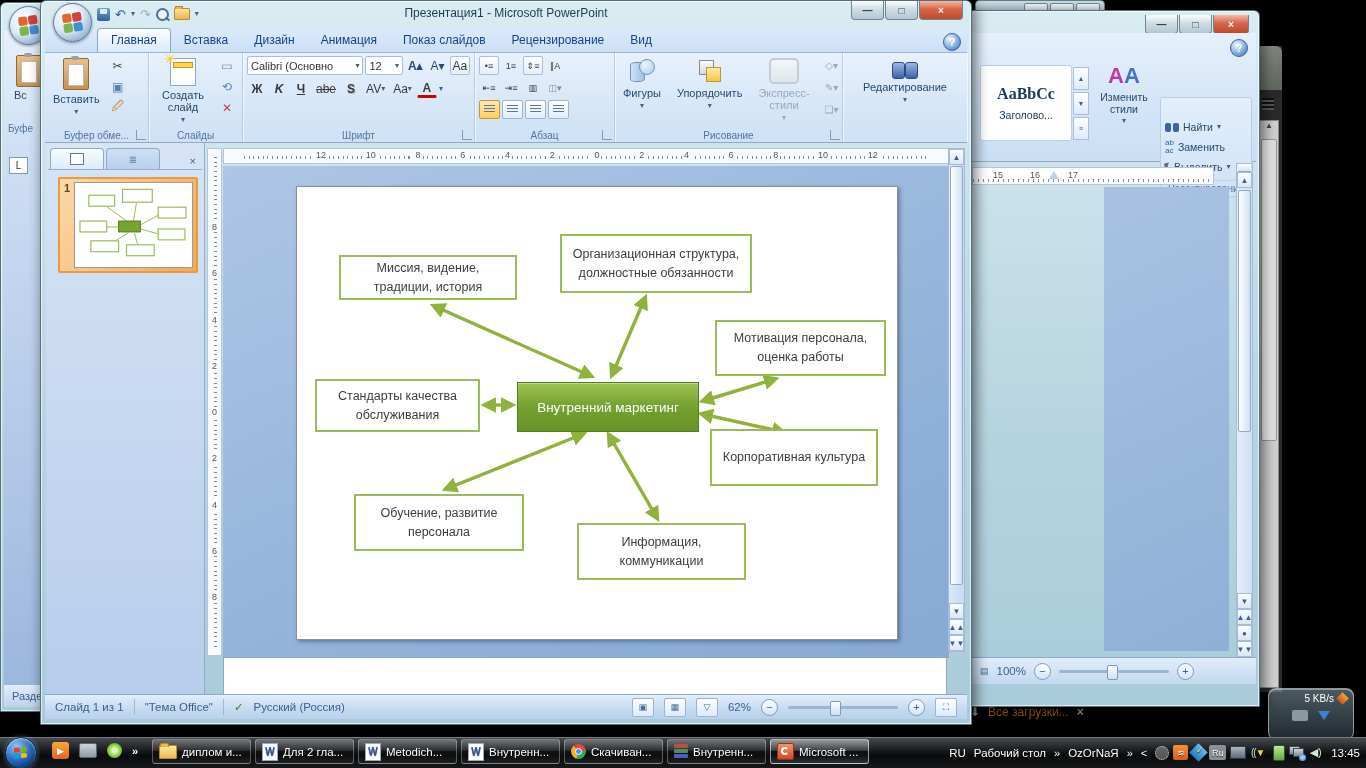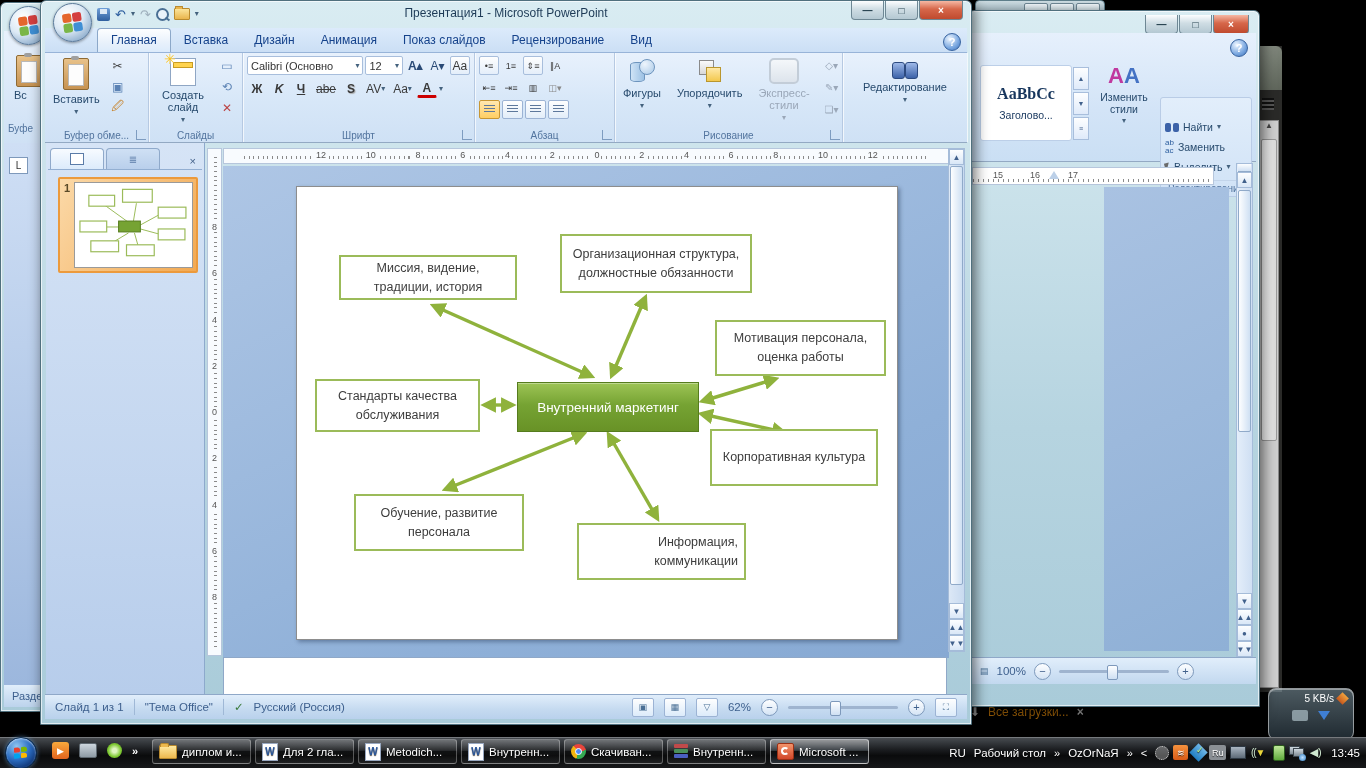--- a/index.html
+++ b/index.html
@@ -621,21 +621,21 @@
             <line x1="360" y1="331" x2="312" y2="248"></line>
           </g>
         </svg>
         <div class="dgcenter" style="left:220px;top:195px;width:180px;height:48px;">Внутренний маркетинг</div>
         <div class="dgbox" style="left:42px;top:68px;width:178px;height:45px;">Миссия, видение, традиции, история</div>
         <div class="dgbox" style="left:263px;top:47px;width:192px;height:59px;">Организационная структура, должностные обязанности</div>
         <div class="dgbox" style="left:418px;top:133px;width:171px;height:56px;">Мотивация персонала, оценка работы</div>
         <div class="dgbox" style="left:18px;top:192px;width:165px;height:53px;">Стандарты качества обслуживания</div>
         <div class="dgbox" style="left:413px;top:242px;width:168px;height:57px;">Корпоративная культура</div>
         <div class="dgbox" style="left:57px;top:307px;width:170px;height:57px;">Обучение, развитие персонала</div>
-        <div class="dgbox" style="left:280px;top:336px;width:169px;height:57px;text-align:right;">Информация, коммуникации</div>
+        <div class="dgbox" style="left:280px;top:336px;width:169px;height:57px;">Информация, коммуникации</div>
       </div>
     </div>
 
     <div class="ppt-scroll">
       <div class="scr-btn" style="top:0;">▲</div>
       <div class="ppt-thumbv"></div>
       <div class="scr-btn" style="bottom:32px;">▼</div>
       <div class="scr-btn" style="bottom:16px;">▲▲</div>
       <div class="scr-btn" style="bottom:0;">▼▼</div>
     </div>

